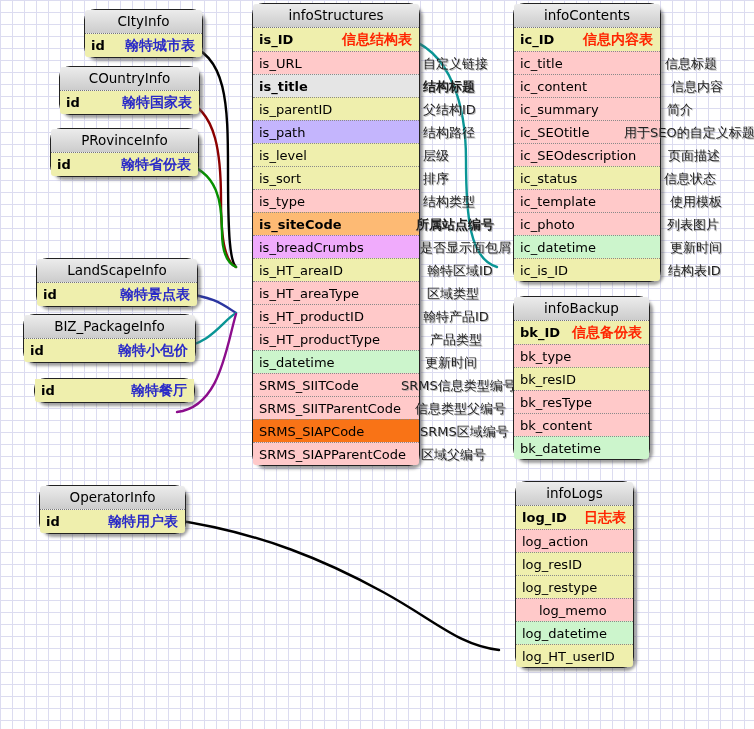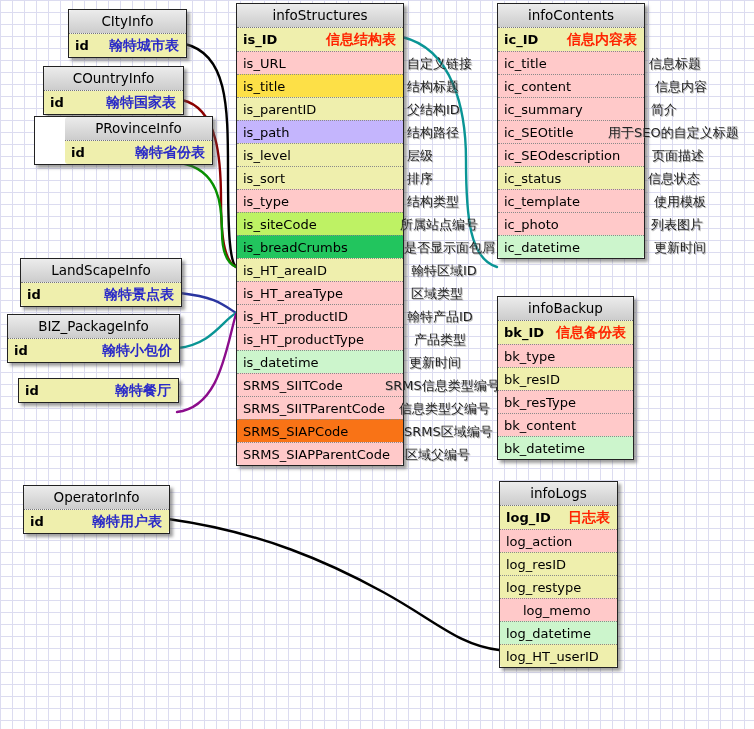--- a/index.html
+++ b/index.html
@@ -10,23 +10,24 @@
       linear-gradient(to right,#dcdcf0 1px,transparent 1px),
       linear-gradient(to bottom,#dcdcf0 1px,transparent 1px);
     background-size:12px 12px;
     font-family:"DejaVu Sans",sans-serif;
   }
   #rel-svg{position:absolute;left:0;top:0;width:754px;height:729px;}
   #tables{position:absolute;left:0;top:0;width:754px;height:729px;}
   .tbl{
     position:absolute;
     border:1.5px solid #222;
-    border-radius:0;
+    border-radius:11px;
     background:#fff;
     box-shadow:3px 3px 3px rgba(80,80,80,0.55);
+    margin-left:16px;
   }
   .tbl-header{
     height:23px;line-height:23px;
     background:linear-gradient(#ececec,#cccccc);
     border-bottom:1px dotted #777;
     border-radius:3px 3px 0 0;
     text-align:center;
     font-size:13.5px;color:#000;
     white-space:nowrap;
   }
@@ -70,21 +71,21 @@
 
 <div id="tables">
     <div class="tbl" style="left: 68px; top: 9px; width: 117px;">
       <div class="tbl-header"><span>CItyInfo</span></div>
       <div class="row pk" style="background: rgb(239, 239, 173);"><span class="fname">id</span><span class="pkcomment" style="color: rgb(42, 42, 200);">翰特城市表</span></div>
     </div>
     <div class="tbl" style="left: 43px; top: 66px; width: 139px;">
       <div class="tbl-header"><span>COuntryInfo</span></div>
       <div class="row pk" style="background: rgb(239, 239, 173);"><span class="fname">id</span><span class="pkcomment" style="color: rgb(42, 42, 200);">翰特国家表</span></div>
     </div>
-    <div class="tbl" style="left: 34px; top: 116px; width: 147px; padding-left: 30px;">
+    <div class="tbl" style="left: 34px; top: 128px; width: 147px;">
       <div class="tbl-header"><span>PRovinceInfo</span></div>
       <div class="row pk" style="background: rgb(239, 239, 173);"><span class="fname">id</span><span class="pkcomment" style="color: rgb(42, 42, 200);">翰特省份表</span></div>
     </div>
     <div class="tbl" style="left: 20px; top: 258px; width: 160px;">
       <div class="tbl-header"><span>LandScapeInfo</span></div>
       <div class="row pk" style="background: rgb(239, 239, 173);"><span class="fname">id</span><span class="pkcomment" style="color: rgb(42, 42, 200);">翰特景点表</span></div>
     </div>
     <div class="tbl" style="left: 7px; top: 314px; width: 171px;">
       <div class="tbl-header"><span>BIZ_PackageInfo</span></div>
       <div class="row pk" style="background: rgb(239, 239, 173);"><span class="fname">id</span><span class="pkcomment" style="color: rgb(42, 42, 200);">翰特小包价</span></div>
@@ -93,28 +94,28 @@
       <div class="row pk" style="background: rgb(239, 239, 173);"><span class="fname">id</span><span class="pkcomment" style="color: rgb(42, 42, 200);">翰特餐厅</span></div>
     </div>
     <div class="tbl" style="left: 23px; top: 485px; width: 145px;">
       <div class="tbl-header"><span>OperatorInfo</span></div>
       <div class="row pk" style="background: rgb(239, 239, 173);"><span class="fname">id</span><span class="pkcomment" style="color: rgb(42, 42, 200);">翰特用户表</span></div>
     </div>
     <div class="tbl" style="left: 236px; top: 3px; width: 166px;">
       <div class="tbl-header"><span>infoStructures</span></div>
       <div class="row pk" style="background: rgb(239, 239, 173);"><span class="fname">is_ID</span><span class="pkcomment" style="color: rgb(255, 36, 0);">信息结构表</span></div>
       <div class="row" style="background: rgb(255, 201, 201);"><span class="fname">is_URL</span><span class="outcomment" style="color: rgb(31, 31, 31); margin-left: 4px;">自定义链接</span></div>
-      <div class="row" style="background: #fde047;"><span class="fname">is_title</span><span class="outcomment" style="color: rgb(31, 31, 31); margin-left: 4px;">结构标题</span></div>
+      <div class="row" style="background: #e5e5e5; font-weight: bold;"><span class="fname">is_title</span><span class="outcomment" style="color: rgb(31, 31, 31); margin-left: 4px;">结构标题</span></div>
       <div class="row" style="background: rgb(239, 239, 173);"><span class="fname">is_parentID</span><span class="outcomment" style="color: rgb(31, 31, 31); margin-left: 4px;">父结构ID</span></div>
       <div class="row" style="background: #c4b5fd;"><span class="fname">is_path</span><span class="outcomment" style="color: rgb(31, 31, 31); margin-left: 4px;">结构路径</span></div>
       <div class="row" style="background: rgb(239, 239, 173);"><span class="fname">is_level</span><span class="outcomment" style="color: rgb(31, 31, 31); margin-left: 4px;">层级</span></div>
       <div class="row" style="background: rgb(239, 239, 173);"><span class="fname">is_sort</span><span class="outcomment" style="color: rgb(31, 31, 31); margin-left: 4px;">排序</span></div>
       <div class="row" style="background: rgb(255, 201, 201);"><span class="fname">is_type</span><span class="outcomment" style="color: rgb(31, 31, 31); margin-left: 4px;">结构类型</span></div>
-      <div class="row" style="background: #bef264;"><span class="fname">is_siteCode</span><span class="outcomment" style="color: rgb(31, 31, 31); margin-left: -3px;">所属站点编号</span></div>
-      <div class="row" style="background: #22c55e;"><span class="fname">is_breadCrumbs</span><span class="outcomment" style="color: rgb(31, 31, 31); margin-left: 1px;">是否显示面包屑</span></div>
+      <div class="row" style="background: #fdba74; font-weight: bold;"><span class="fname">is_siteCode</span><span class="outcomment" style="color: rgb(31, 31, 31); margin-left: -3px;">所属站点编号</span></div>
+      <div class="row" style="background: #f0abfc;"><span class="fname">is_breadCrumbs</span><span class="outcomment" style="color: rgb(31, 31, 31); margin-left: 1px;">是否显示面包屑</span></div>
       <div class="row" style="background: rgb(239, 239, 173);"><span class="fname">is_HT_areaID</span><span class="outcomment" style="color: rgb(31, 31, 31); margin-left: 8px;">翰特区域ID</span></div>
       <div class="row" style="background: rgb(255, 201, 201);"><span class="fname">is_HT_areaType</span><span class="outcomment" style="color: rgb(31, 31, 31); margin-left: 8px;">区域类型</span></div>
       <div class="row" style="background: rgb(255, 201, 201);"><span class="fname">is_HT_productID</span><span class="outcomment" style="color: rgb(31, 31, 31); margin-left: 4px;">翰特产品ID</span></div>
       <div class="row" style="background: rgb(255, 201, 201);"><span class="fname">is_HT_productType</span><span class="outcomment" style="color: rgb(31, 31, 31); margin-left: 11px;">产品类型</span></div>
       <div class="row" style="background: rgb(204, 245, 204);"><span class="fname">is_datetime</span><span class="outcomment" style="color: rgb(31, 31, 31); margin-left: 6px;">更新时间</span></div>
       <div class="row" style="background: rgb(255, 201, 201);"><span class="fname">SRMS_SIITCode</span><span class="outcomment" style="color: rgb(31, 31, 31); margin-left: -18px;">SRMS信息类型编号</span></div>
       <div class="row" style="background: rgb(255, 201, 201);"><span class="fname">SRMS_SIITParentCode</span><span class="outcomment" style="color: rgb(31, 31, 31); margin-left: -4px;">信息类型父编号</span></div>
       <div class="row" style="background: #f97316;"><span class="fname">SRMS_SIAPCode</span><span class="outcomment" style="color: rgb(31, 31, 31); margin-left: 1px;">SRMS区域编号</span></div>
       <div class="row" style="background: rgb(255, 201, 201);"><span class="fname">SRMS_SIAPParentCode</span><span class="outcomment" style="color: rgb(31, 31, 31); margin-left: 2px;">区域父编号</span></div>
     </div>
@@ -123,20 +124,21 @@
       <div class="row pk" style="background: rgb(239, 239, 173);"><span class="fname">ic_ID</span><span class="pkcomment" style="color: rgb(255, 36, 0);">信息内容表</span></div>
       <div class="row" style="background: rgb(255, 201, 201);"><span class="fname">ic_title</span><span class="outcomment" style="color: rgb(31, 31, 31); margin-left: 5px;">信息标题</span></div>
       <div class="row" style="background: rgb(255, 201, 201);"><span class="fname">ic_content</span><span class="outcomment" style="color: rgb(31, 31, 31); margin-left: 11px;">信息内容</span></div>
       <div class="row" style="background: rgb(255, 201, 201);"><span class="fname">ic_summary</span><span class="outcomment" style="color: rgb(31, 31, 31); margin-left: 7px;">简介</span></div>
       <div class="row" style="background: rgb(255, 201, 201);"><span class="fname">ic_SEOtitle</span><span class="outcomment" style="color: rgb(31, 31, 31); margin-left: -36px;">用于SEO的自定义标题</span></div>
       <div class="row" style="background: rgb(255, 201, 201);"><span class="fname">ic_SEOdescription</span><span class="outcomment" style="color: rgb(31, 31, 31); margin-left: 8px;">页面描述</span></div>
       <div class="row" style="background: rgb(239, 239, 173);"><span class="fname">ic_status</span><span class="outcomment" style="color: rgb(31, 31, 31); margin-left: 4px;">信息状态</span></div>
       <div class="row" style="background: rgb(255, 201, 201);"><span class="fname">ic_template</span><span class="outcomment" style="color: rgb(31, 31, 31); margin-left: 10px;">使用模板</span></div>
       <div class="row" style="background: rgb(255, 201, 201);"><span class="fname">ic_photo</span><span class="outcomment" style="color: rgb(31, 31, 31); margin-left: 7px;">列表图片</span></div>
       <div class="row" style="background: rgb(204, 245, 204);"><span class="fname">ic_datetime</span><span class="outcomment" style="color: rgb(31, 31, 31); margin-left: 10px;">更新时间</span></div>
+      <div class="row" style="background: rgb(239, 239, 173);"><span class="fname">ic_is_ID</span><span class="outcomment" style="color: rgb(31, 31, 31); margin-left: 8px;">结构表ID</span></div>
     </div>
     <div class="tbl" style="left: 497px; top: 296px; width: 135px;">
       <div class="tbl-header"><span>infoBackup</span></div>
       <div class="row pk" style="background: rgb(239, 239, 173);"><span class="fname">bk_ID</span><span class="pkcomment" style="color: rgb(255, 36, 0);">信息备份表</span></div>
       <div class="row" style="background: rgb(255, 201, 201);"><span class="fname">bk_type</span></div>
       <div class="row" style="background: rgb(239, 239, 173);"><span class="fname">bk_resID</span></div>
       <div class="row" style="background: rgb(255, 201, 201);"><span class="fname">bk_resType</span></div>
       <div class="row" style="background: rgb(255, 201, 201);"><span class="fname">bk_content</span></div>
       <div class="row" style="background: rgb(204, 245, 204);"><span class="fname">bk_datetime</span></div>
     </div>

